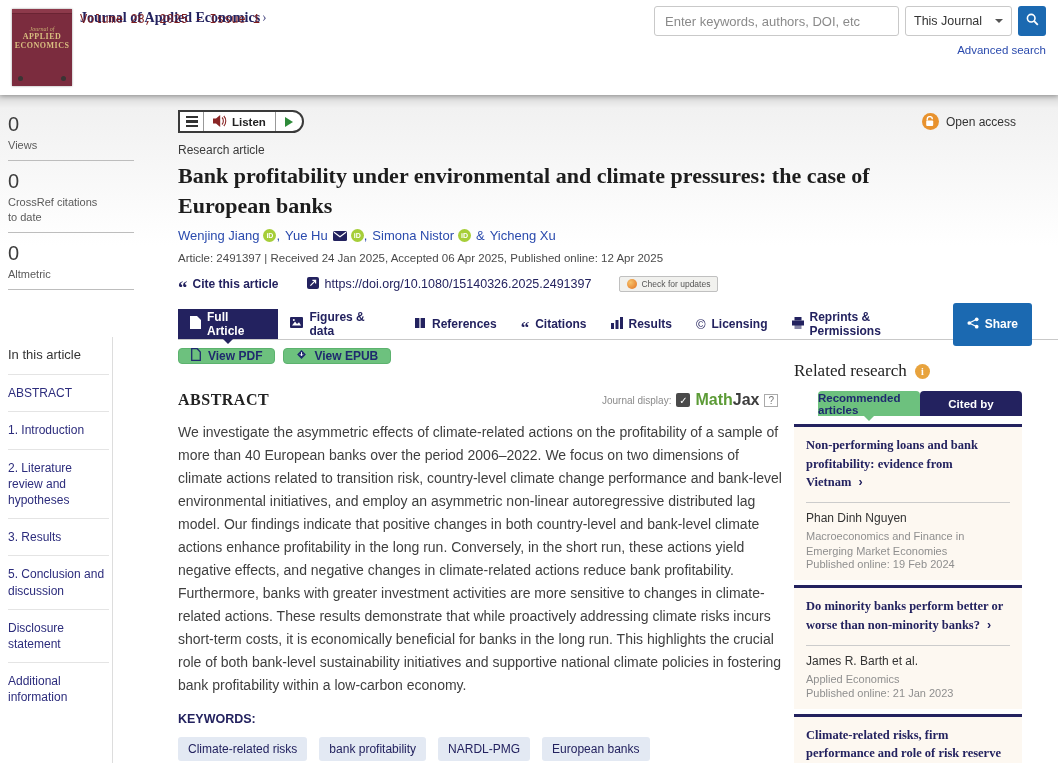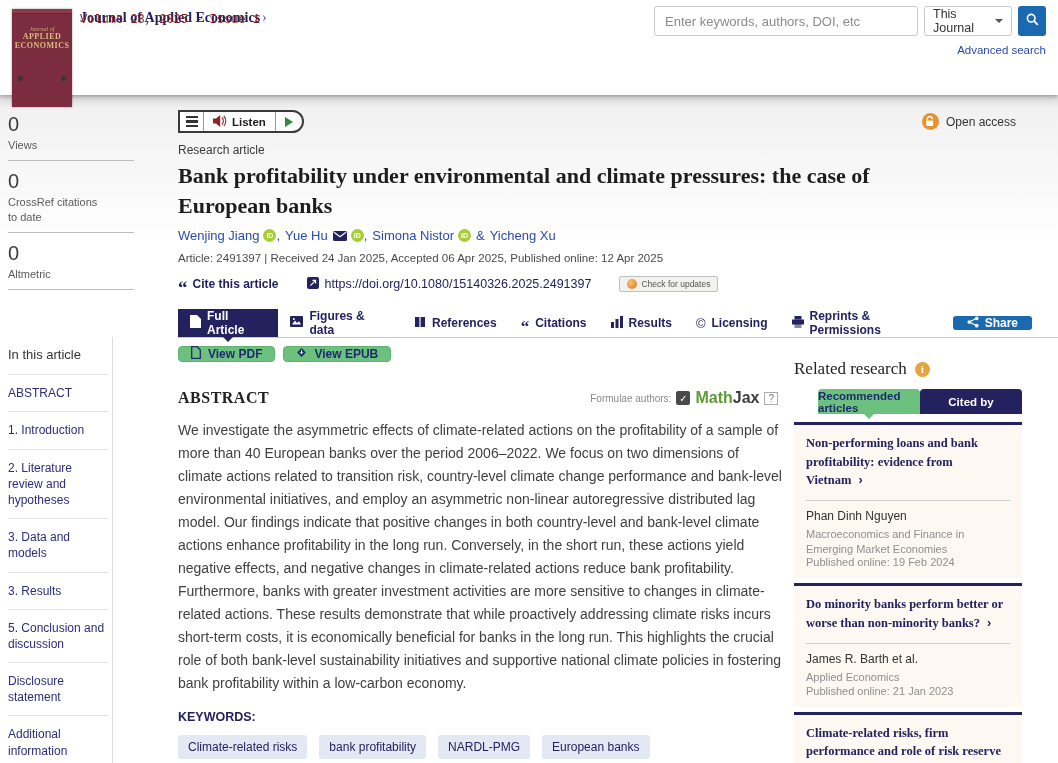--- a/index.html
+++ b/index.html
@@ -2,42 +2,42 @@
 <html><head>
 <meta charset="utf-8">
 <style>
   * { margin:0; padding:0; box-sizing:border-box; }
   body { background:#fff; }
   .page { width:1058px; height:763px; position:relative; overflow:hidden; background:#fff;
           font-family:"Liberation Sans", sans-serif; }
 
   
   .hdr { position:relative; height:95px; background:#fff; z-index:5; box-shadow:0 1px 5px rgba(0,0,0,.35); }
-  .cover { position:absolute; left:12px; top:9px; width:60px; height:98px; background:#7b2c3e;
+  .cover { position:absolute; left:12px; top:9px; width:60px; height:77px; background:#7b2c3e;
            text-align:center; cursor:pointer; box-shadow:0 0 2px rgba(0,0,0,.4); }
   .cover-top { height:5px; background:#8d3a4b; border-bottom:1px solid #6a2433; }
   .cover-l1 { margin-top:12px; font-family:"Liberation Serif",serif; font-style:italic; font-size:6px; color:#c9af72; }
   .cover-l2, .cover-l3 { font-family:"Liberation Serif",serif; font-weight:bold; font-size:8px; letter-spacing:.5px; color:#d9bf80; }
   .cover-dots { margin-top:26px; display:flex; justify-content:space-between; padding:0 6px; }
   .cover-dots i { width:5px; height:5px; border-radius:50%; background:#3a3434; display:block; }
   .j-title { position:absolute; left:80px; top:10px; font-family:"Liberation Serif",serif; font-weight:bold;
              font-size:14px; color:#23225f; cursor:pointer; text-decoration:none; }
   .j-title .chev { font-weight:normal; color:#5a5a8e; margin-left:2px; }
   .j-issue { position:absolute; left:80px; top:13px; font-size:12px; color:#7f1d1d; cursor:pointer; text-decoration:none;font-family:Liberation Mono, monospace; }
   .hdr-btns { position:absolute; left:80px; top:56px; display:flex; gap:9px; }
   .hdr-btn { border:none; border-radius:3px; height:25px; padding:0 12px; font-size:12px; font-weight:bold;
              cursor:pointer; font-family:"Liberation Sans",sans-serif; }
   .btn-submit { background:#63bf7d; color:#fff; }
   .btn-home { background:#23225f; color:#fff; }
   .search-wrap { position:absolute; right:12px; top:6px; width:392px; }
   .search-row { display:flex; align-items:center; }
   .search-input { flex:1; height:30px; border:1px solid #c9c9c9; border-radius:3px; padding:0 10px;
                   font-size:13px; color:#333; font-family:"Liberation Sans",sans-serif; outline:none; }
   .search-input::placeholder { color:#8a8a8a; }
-  .search-scope { width:88px; height:30px; border:1px solid #c9c9c9; border-radius:3px; margin-left:6px;
+  .search-scope { width:107px; height:30px; border:1px solid #c9c9c9; border-radius:3px; margin-left:6px;
                   display:flex; align-items:center; justify-content:space-between; padding:0 8px;
                   font-size:12.5px; color:#333; background:#fff; cursor:pointer; }
   .caret { width:0; height:0; border:4px solid transparent; border-top-color:#555; margin-top:4px; }
   .search-btn { width:28px; height:30px; background:#1b69b1; border:none; border-radius:3px; margin-left:6px;
                 display:flex; align-items:center; justify-content:center; cursor:pointer; }
   .adv { text-align:right; margin-top:4px; }
   .adv a { font-size:11.5px; color:#2a4aad; cursor:pointer; text-decoration:none; }
 
   
   .body-row { display:flex; height:668px; background:linear-gradient(180deg,#d7d7d7 0,#f1f1f1 13px,#ffffff 150px); }
@@ -84,21 +84,21 @@
 
   
   .tabstrip { margin-top:17px; display:flex; align-items:stretch; height:31px; border-bottom:1px solid #c9c9c9; }
   .tab { display:flex; align-items:center; gap:6px; padding:0 12px; font-size:12px; font-weight:bold;
          color:#23225f; cursor:pointer; }
   .tab .q2 { font-family:"Liberation Serif",serif; font-size:17px; line-height:6px; position:relative; top:4px; }
   .tab .copy { font-size:13px; font-weight:normal; }
   .tab.active { background:#23225f; color:#fff; position:relative; }
   .tab.active::after { content:""; position:absolute; left:50%; top:100%; margin-left:-5px;
                        border:5px solid transparent; border-top-color:#23225f; }
-  .share-btn { margin-left:auto; margin-right:26px; align-self:center; height:14px; padding:0 14px;
+  .share-btn { margin-left:auto; margin-right:26px; align-self:center; height:43px; padding:0 14px;
                background:#1b69b1; color:#fff; font-weight:bold; font-size:12px; border:none; border-radius:3px;
                display:flex; align-items:center; gap:6px; cursor:pointer; font-family:"Liberation Sans",sans-serif; }
 
   
   .cols { display:flex; flex:1; }
   .main-col { width:612px; flex:none; }
   .pdf-row { margin-top:8px; display:flex; gap:8px; }
   .green-btn { display:flex; align-items:center; gap:7px; background:#6dc17e; border:1px solid #5cb26e;
                border-radius:4px; height:16px; padding:0 12px; color:#1f2a6e; font-weight:bold; font-size:12px;
                cursor:pointer; font-family:"Liberation Sans",sans-serif; }
@@ -188,21 +188,20 @@
       </div>
       <div class="metric">
         <div class="metric-value">0</div>
         <div class="metric-label">Altmetric</div>
       </div>
       <nav class="toc">
         <div class="toc-h">In this article</div>
         <div class="toc-item">ABSTRACT</div>
         <div class="toc-item">1. Introduction</div>
         <div class="toc-item">2. Literature review and hypotheses</div>
-        <div class="toc-item">3. Data and models</div>
         <div class="toc-item">3. Results</div>
         <div class="toc-item">5. Conclusion and discussion</div>
         <div class="toc-item">Disclosure statement</div>
         <div class="toc-item">Additional information</div>
 
       </nav>
     </div>
 
     <div class="right-area">
 
@@ -348,21 +347,21 @@
                     <rect x="2.4" y="2.4" width="6.2" height="6.2" transform="rotate(45 5.5 5.5)" fill="#1f2a6e"></rect>
                     <path d="M5.5 3.2v3.4M4 5.3l1.5 1.5L7 5.3" stroke="#fff" fill="none" stroke-width="1"></path>
                   </svg></span>
               <span>View EPUB</span>
             </button>
           </div>
 
           <div class="abs-row">
             <h2 class="abs-h">ABSTRACT</h2>
             <div class="formulae">
-              <span>Formulae authors:</span>
+              <span>Journal display:</span>
               <span class="chk">✓</span>
               <span class="mathjax"><span class="mj-math">Math</span><span class="mj-jax">Jax</span></span>
               <span class="help-box">?</span>
             </div>
           </div>
 
           <p class="abstract-text">We investigate the asymmetric effects of climate-related actions on the profitability of a sample of more than 40 European banks over the period 2006–2022. We focus on two dimensions of climate actions related to transition risk, country-level climate change performance and bank-level environmental initiatives, and employ an asymmetric non-linear autoregressive distributed lag model. Our findings indicate that positive changes in both country-level and bank-level climate actions enhance profitability in the long run. Conversely, in the short run, these actions yield negative effects, and negative changes in climate-related actions reduce bank profitability. Furthermore, banks with greater investment activities are more sensitive to changes in climate-related actions. These results demonstrate that while proactively addressing climate risks incurs short-term costs, it is economically beneficial for banks in the long run. This highlights the crucial role of both bank-level sustainability initiatives and supportive national climate policies in fostering bank profitability within a low-carbon economy.</p>
 
           <div class="kw-h">KEYWORDS:</div>
           <div class="kw-row">

